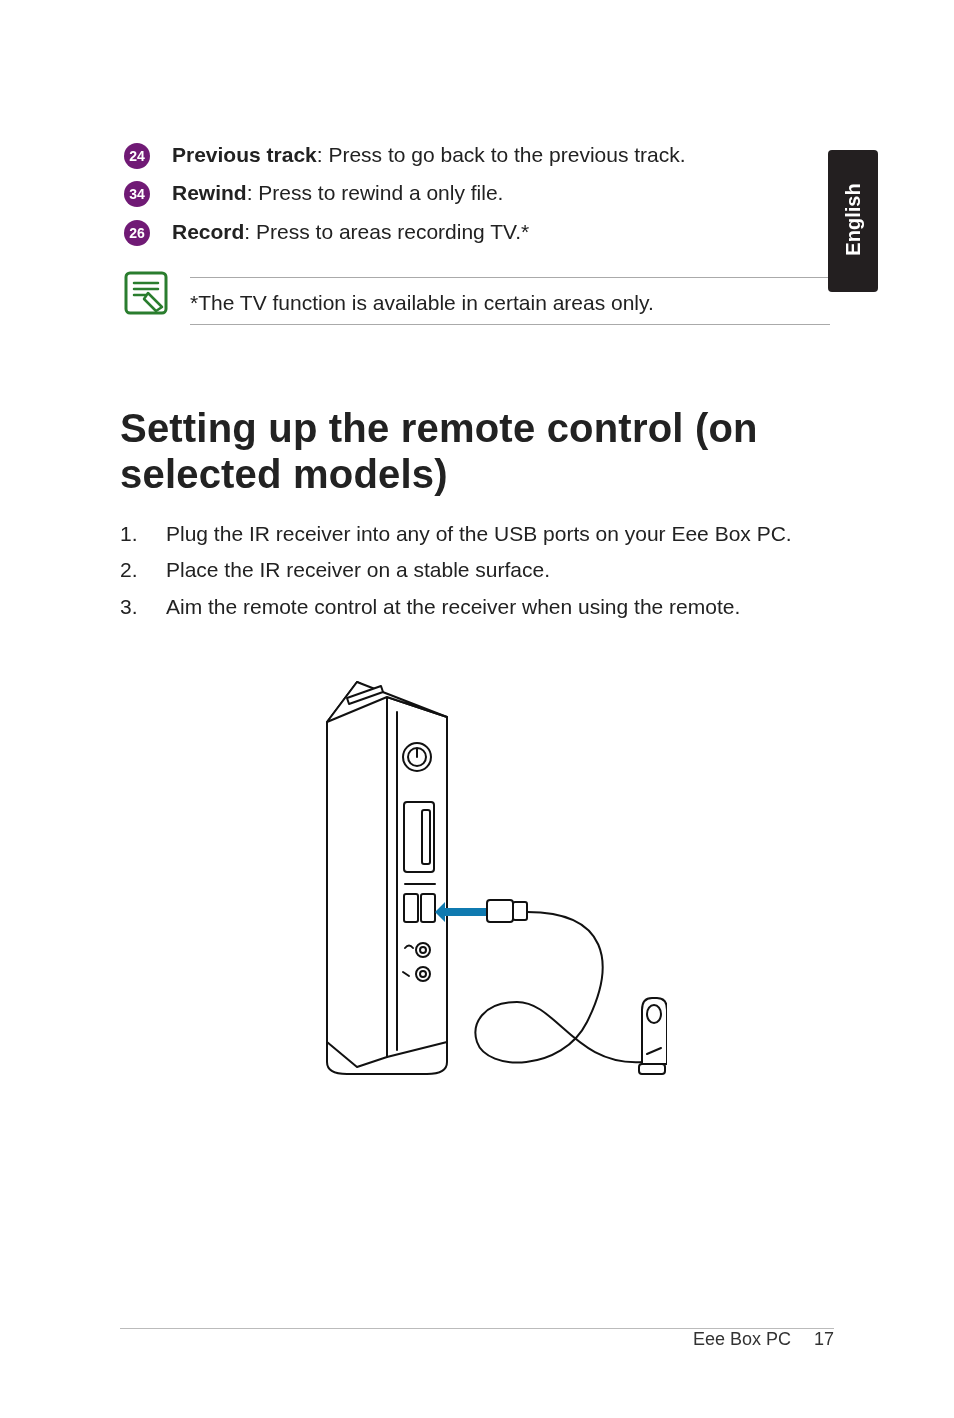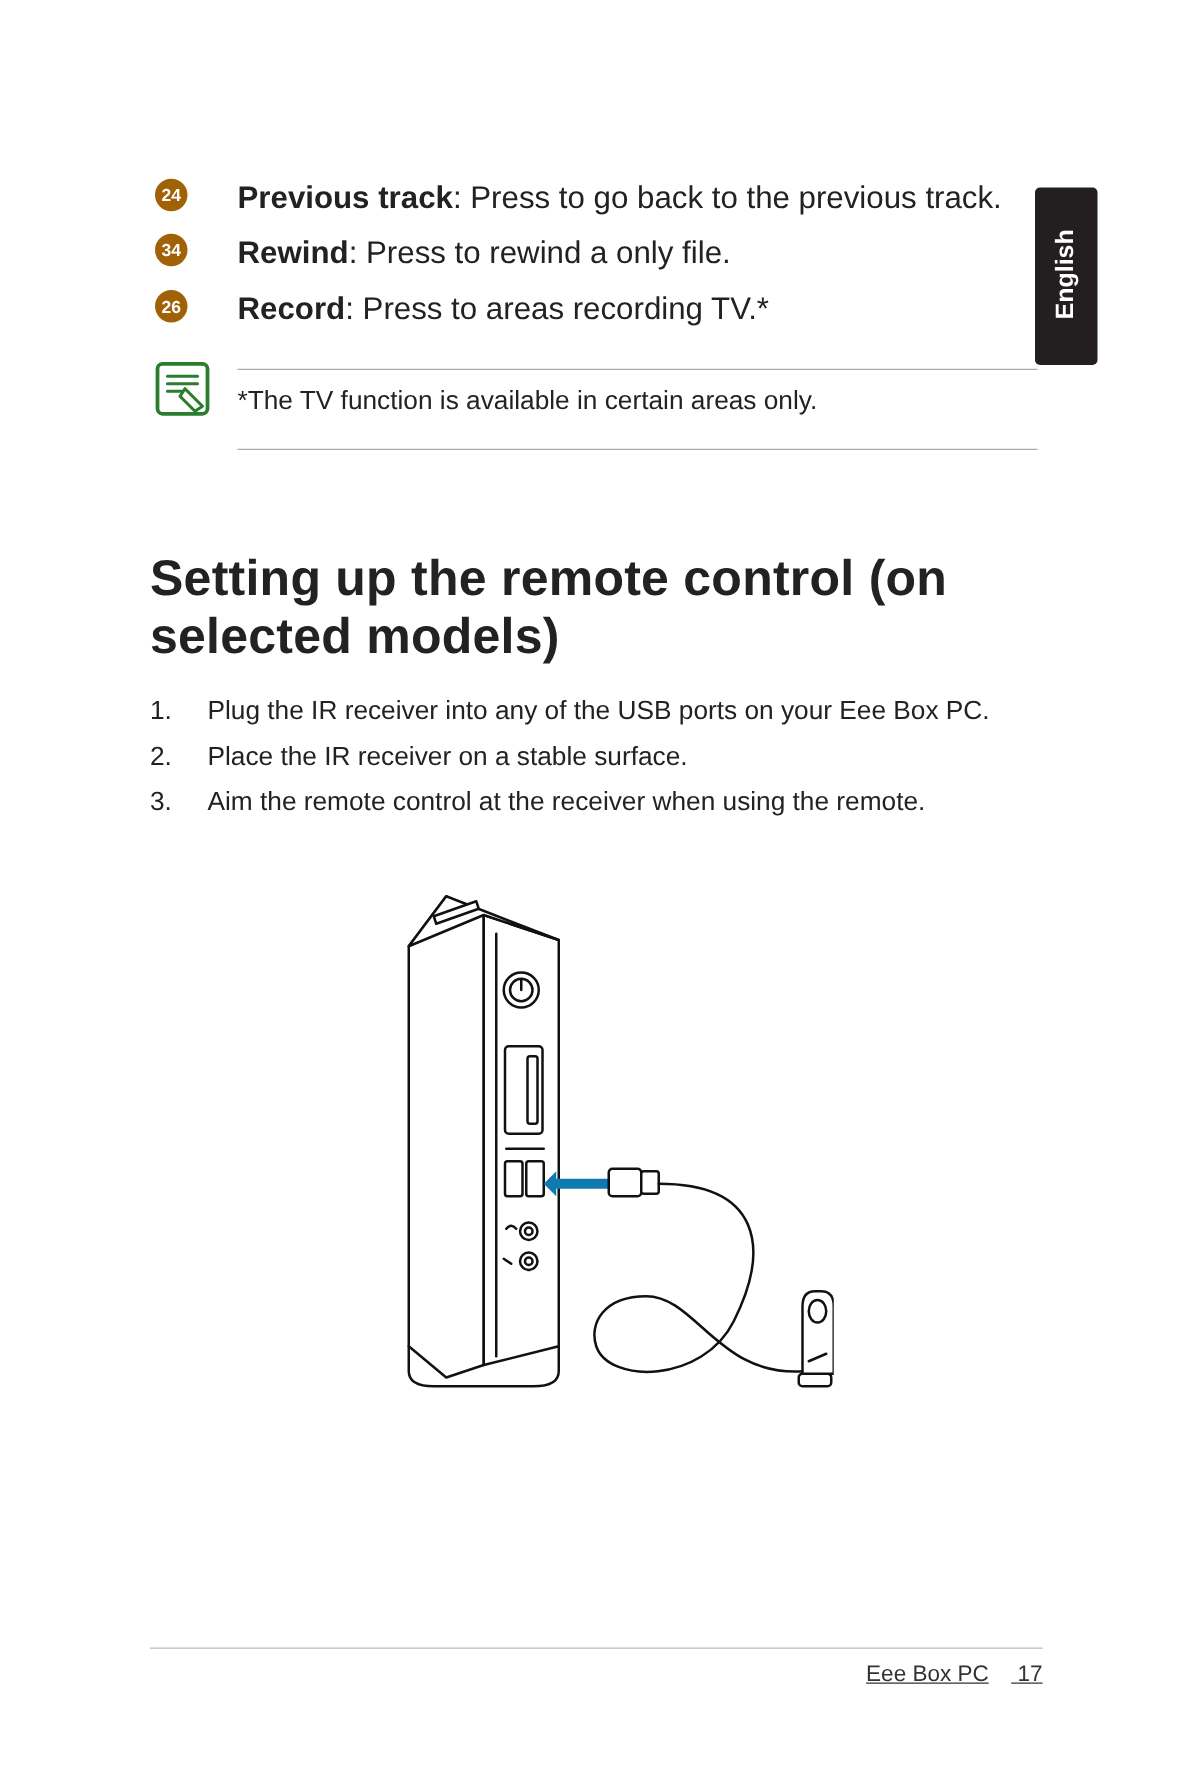--- a/index.html
+++ b/index.html
@@ -32,36 +32,36 @@
     top: 58px;
     left: -20px;
     width: 90px;
     text-align: center;
   }
   
   .circ-list { margin-left: 4px; }
   .circ-item { display: flex; align-items: flex-start; margin-bottom: 8px; }
   .circ-item .num {
     width: 26px; height: 26px; border-radius: 50%;
-    background: #a16207; color: #fff; display: flex;
+    background: #701a75; color: #fff; display: flex;
     align-items: center; justify-content: center;
     font-size: 14px; font-weight: 700; flex: none;
-    margin-right: 40px; margin-top: 3px;
-  }
-  .circ-item .txt { font-size: 25px; line-height: 1.45; max-width: 640px; }
+    margin-right: 22px; margin-top: 3px;
+  }
+  .circ-item .txt { font-size: 21px; line-height: 1.45; max-width: 640px; }
   .circ-item .txt b { font-weight: 700; }
   
   .note-row { display: flex; align-items: flex-start; margin-top: 30px; margin-left: 4px; }
   .note-icon {
     width: 44px; height: 44px; flex: none; margin-right: 22px; margin-top: -6px;
   }
   .note-body {
     flex: 1; max-width: 640px;
     border-top: 1px solid #aaa; border-bottom: 1px solid #aaa;
-    padding: 10px 0 24px 0;
+    padding: 10px 0 6px 0;
     font-size: 21px; line-height: 1.4;
   }
   
   h1.section {
     font-family: "Arial Black", "Helvetica Neue", Arial, sans-serif;
     font-weight: 900;
     font-size: 40px;
     line-height: 1.15;
     letter-spacing: 0.2px;
     margin-top: 80px;
@@ -76,24 +76,22 @@
   .diagram { display: flex; justify-content: center; margin-top: 40px; }
   .diagram svg { display: block; }
   
   .footer {
     position: absolute;
     bottom: 68px;
     right: 120px;
     font-size: 18px;
     color: #333;
     border-top: 1px solid #bbb;
-    padding-top: 10px;
     width: calc(954px - 240px);
     text-align: right;
-    text-decoration: underline;
   }
   .footer .prod { margin-right: 18px; }
 </style>
 </head>
 <body>
 
 <div class="page">
 
   <div class="lang-tab">
     <span>English</span>

